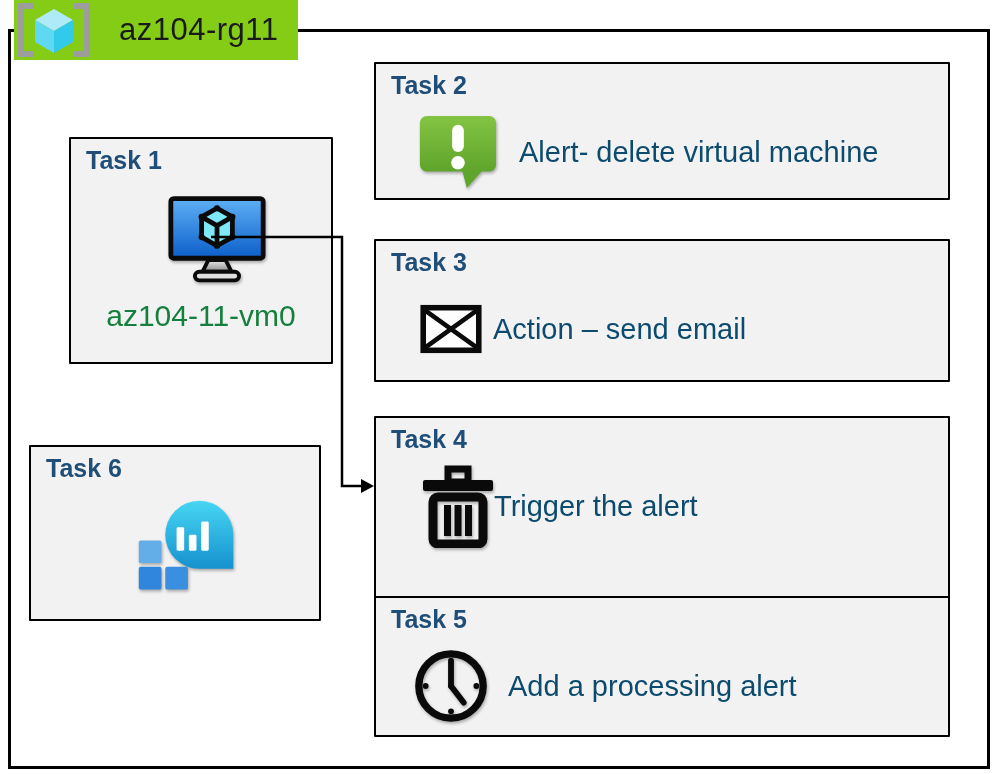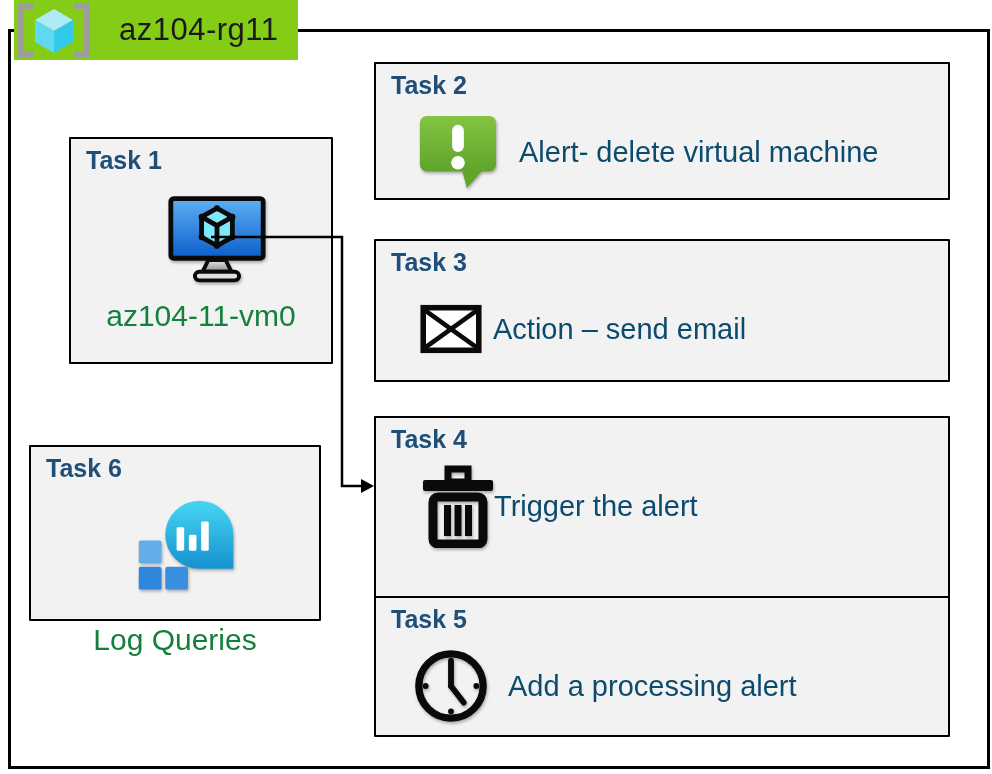--- a/index.html
+++ b/index.html
@@ -192,16 +192,15 @@
         </linearGradient>
       </defs>
       <rect x="4" y="48" width="24" height="24" rx="2" fill="#63aee9"></rect>
       <rect x="4" y="76" width="24" height="24" rx="2" fill="#2f86dc"></rect>
       <rect x="32" y="76" width="24" height="24" rx="2" fill="#3b8fe0"></rect>
       <path d="M68,6 A36,36 0 0 0 32,42 A36,36 0 0 0 68,78 L104,78 L104,42 A36,36 0 0 0 68,6 Z" fill="url(#labub)"></path>
       <rect x="44" y="34" width="8" height="25" rx="1.5" fill="#ffffff"></rect>
       <rect x="57" y="42" width="8" height="17" rx="1.5" fill="#ffffff"></rect>
       <rect x="70" y="28" width="8" height="31" rx="1.5" fill="#ffffff"></rect>
     </svg>
-    <div class="task-caption">Log Queries</div>
   </div>
 
 </div>
 
 </body></html>

